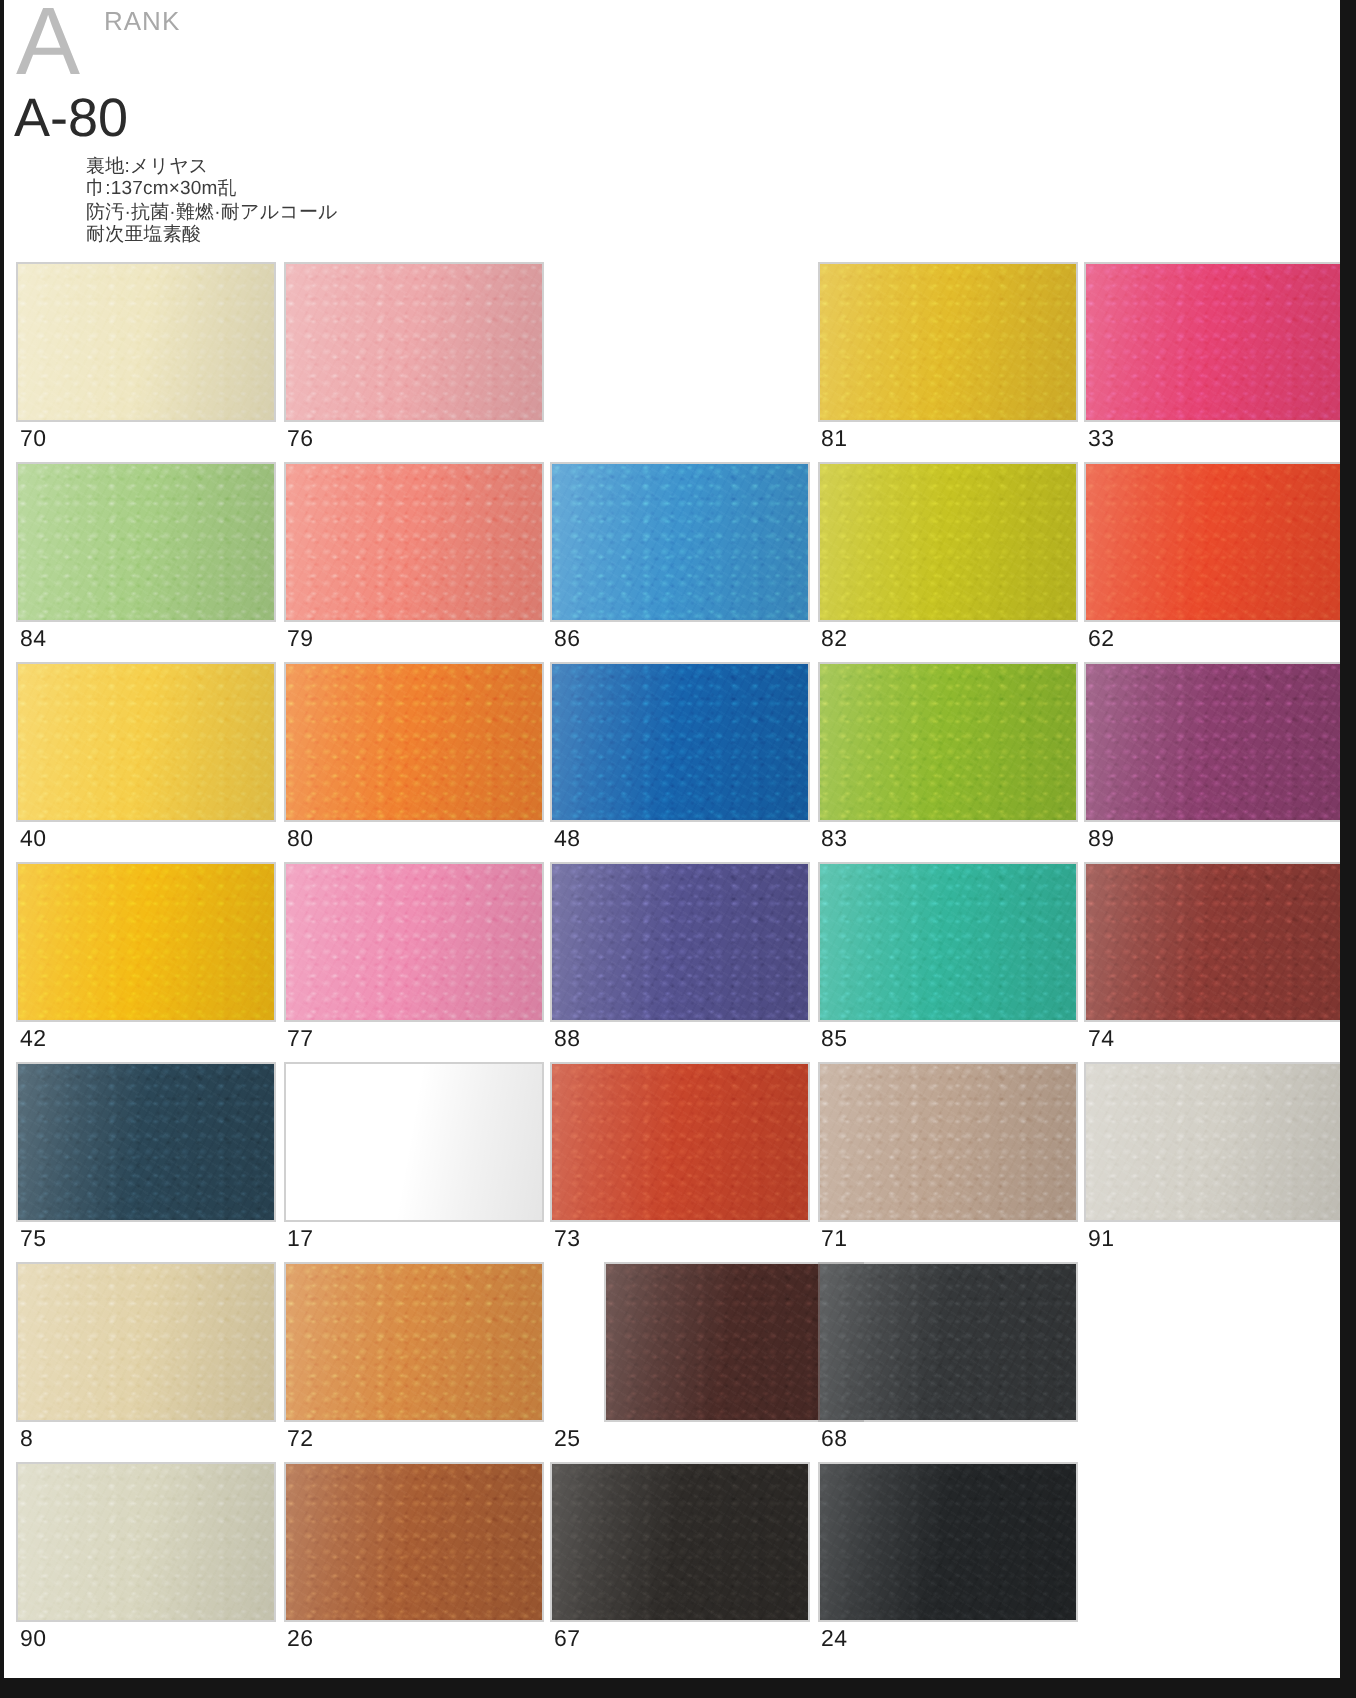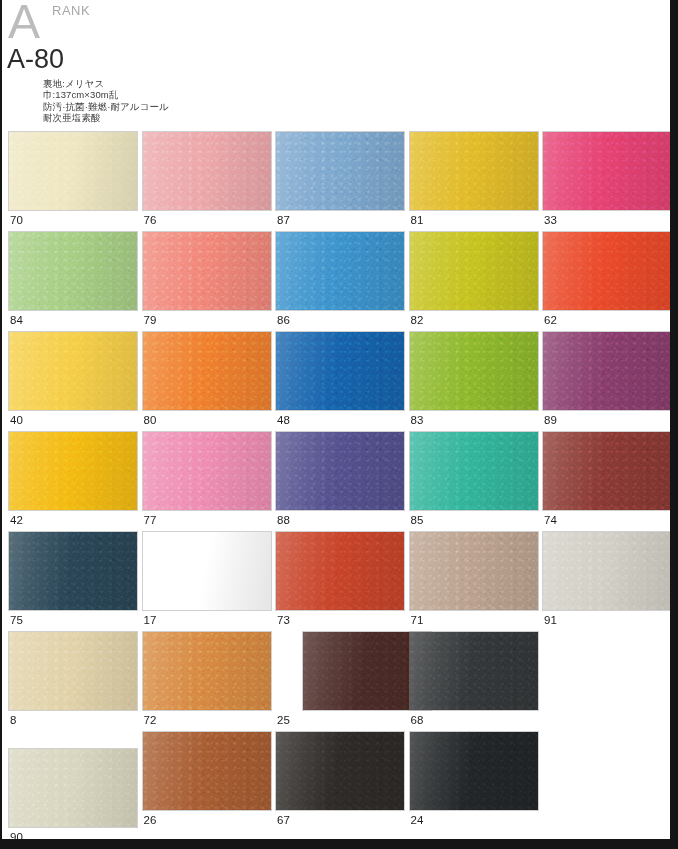--- a/index.html
+++ b/index.html
@@ -186,295 +186,286 @@
         </div>
         <div class="cell" style="left: 140.5px;">
           <div class="chip">
             <div class="chip-base" style="background: rgb(237, 169, 172);"></div>
             <div class="grain"></div>
             <div class="grain2"></div>
             <div class="sheen"></div>
           </div>
           <div class="chip-label">76</div>
         </div>
+        <div class="cell" style="left: 407.5px;">
+          <div class="chip">
+            <div class="chip-base" style="background: rgb(226, 188, 43);"></div>
+            <div class="grain"></div>
+            <div class="grain2"></div>
+            <div class="sheen"></div>
+          </div>
+          <div class="chip-label">81</div>
+        </div>
+        <div class="cell" style="left: 541px;">
+          <div class="chip">
+            <div class="chip-base" style="background: rgb(230, 67, 116);"></div>
+            <div class="grain"></div>
+            <div class="grain2"></div>
+            <div class="sheen"></div>
+          </div>
+          <div class="chip-label">33</div>
+        </div>
+      </div>
+      <div class="row">
+        <div class="cell" style="left: 7px;">
+          <div class="chip">
+            <div class="chip-base" style="background: rgb(168, 207, 134);"></div>
+            <div class="grain"></div>
+            <div class="grain2"></div>
+            <div class="sheen"></div>
+          </div>
+          <div class="chip-label">84</div>
+        </div>
+        <div class="cell" style="left: 140.5px;">
+          <div class="chip">
+            <div class="chip-base" style="background: rgb(242, 137, 124);"></div>
+            <div class="grain"></div>
+            <div class="grain2"></div>
+            <div class="sheen"></div>
+          </div>
+          <div class="chip-label">79</div>
+        </div>
+        <div class="cell" style="left: 274px; border-radius: 18px;">
+          <div class="chip">
+            <div class="chip-base" style="background: rgb(62, 148, 205);"></div>
+            <div class="grain"></div>
+            <div class="grain2"></div>
+            <div class="sheen"></div>
+          </div>
+          <div class="chip-label">86</div>
+        </div>
+        <div class="cell" style="left: 407.5px;">
+          <div class="chip">
+            <div class="chip-base" style="background: rgb(198, 195, 34);"></div>
+            <div class="grain"></div>
+            <div class="grain2"></div>
+            <div class="sheen"></div>
+          </div>
+          <div class="chip-label">82</div>
+        </div>
+        <div class="cell" style="left: 541px;">
+          <div class="chip">
+            <div class="chip-base" style="background: rgb(234, 74, 43);"></div>
+            <div class="grain"></div>
+            <div class="grain2"></div>
+            <div class="sheen"></div>
+          </div>
+          <div class="chip-label">62</div>
+        </div>
+      </div>
+      <div class="row">
+        <div class="cell" style="left: 7px;">
+          <div class="chip">
+            <div class="chip-base" style="background: rgb(246, 207, 74);"></div>
+            <div class="grain"></div>
+            <div class="grain2"></div>
+            <div class="sheen"></div>
+          </div>
+          <div class="chip-label">40</div>
+        </div>
+        <div class="cell" style="left: 140.5px;">
+          <div class="chip">
+            <div class="chip-base" style="background: rgb(240, 129, 48);"></div>
+            <div class="grain"></div>
+            <div class="grain2"></div>
+            <div class="sheen"></div>
+          </div>
+          <div class="chip-label">80</div>
+        </div>
         <div class="cell" style="left: 274px;">
           <div class="chip">
-            <div class="chip-base" style="background: rgb(127, 169, 207);"></div>
-            <div class="grain"></div>
-            <div class="grain2"></div>
-            <div class="sheen"></div>
-          </div>
-          <div class="chip-label">87</div>
-        </div>
-        <div class="cell" style="left: 407.5px;">
-          <div class="chip">
-            <div class="chip-base" style="background: rgb(226, 188, 43);"></div>
-            <div class="grain"></div>
-            <div class="grain2"></div>
-            <div class="sheen"></div>
-          </div>
-          <div class="chip-label">81</div>
+            <div class="chip-base" style="background: rgb(23, 100, 173);"></div>
+            <div class="grain"></div>
+            <div class="grain2"></div>
+            <div class="sheen"></div>
+          </div>
+          <div class="chip-label">48</div>
+        </div>
+        <div class="cell" style="left: 407.5px;">
+          <div class="chip">
+            <div class="chip-base" style="background: rgb(143, 185, 46);"></div>
+            <div class="grain"></div>
+            <div class="grain2"></div>
+            <div class="sheen"></div>
+          </div>
+          <div class="chip-label">83</div>
         </div>
         <div class="cell" style="left: 541px;">
           <div class="chip">
-            <div class="chip-base" style="background: rgb(230, 67, 116);"></div>
-            <div class="grain"></div>
-            <div class="grain2"></div>
-            <div class="sheen"></div>
-          </div>
-          <div class="chip-label">33</div>
-        </div>
-      </div>
-      <div class="row">
-        <div class="cell" style="left: 7px;">
-          <div class="chip">
-            <div class="chip-base" style="background: rgb(168, 207, 134);"></div>
-            <div class="grain"></div>
-            <div class="grain2"></div>
-            <div class="sheen"></div>
-          </div>
-          <div class="chip-label">84</div>
-        </div>
-        <div class="cell" style="left: 140.5px;">
-          <div class="chip">
-            <div class="chip-base" style="background: rgb(242, 137, 124);"></div>
-            <div class="grain"></div>
-            <div class="grain2"></div>
-            <div class="sheen"></div>
-          </div>
-          <div class="chip-label">79</div>
-        </div>
-        <div class="cell" style="left: 274px; border-radius: 18px;">
-          <div class="chip">
-            <div class="chip-base" style="background: rgb(62, 148, 205);"></div>
-            <div class="grain"></div>
-            <div class="grain2"></div>
-            <div class="sheen"></div>
-          </div>
-          <div class="chip-label">86</div>
-        </div>
-        <div class="cell" style="left: 407.5px;">
-          <div class="chip">
-            <div class="chip-base" style="background: rgb(198, 195, 34);"></div>
-            <div class="grain"></div>
-            <div class="grain2"></div>
-            <div class="sheen"></div>
-          </div>
-          <div class="chip-label">82</div>
+            <div class="chip-base" style="background: rgb(138, 63, 110);"></div>
+            <div class="grain"></div>
+            <div class="grain2"></div>
+            <div class="sheen"></div>
+          </div>
+          <div class="chip-label">89</div>
+        </div>
+      </div>
+      <div class="row">
+        <div class="cell" style="left: 7px;">
+          <div class="chip">
+            <div class="chip-base" style="background: rgb(244, 188, 20);"></div>
+            <div class="grain"></div>
+            <div class="grain2"></div>
+            <div class="sheen"></div>
+          </div>
+          <div class="chip-label">42</div>
+        </div>
+        <div class="cell" style="left: 140.5px;">
+          <div class="chip">
+            <div class="chip-base" style="background: rgb(239, 143, 180);"></div>
+            <div class="grain"></div>
+            <div class="grain2"></div>
+            <div class="sheen"></div>
+          </div>
+          <div class="chip-label">77</div>
+        </div>
+        <div class="cell" style="left: 274px;">
+          <div class="chip">
+            <div class="chip-base" style="background: rgb(85, 82, 143);"></div>
+            <div class="grain"></div>
+            <div class="grain2"></div>
+            <div class="sheen"></div>
+          </div>
+          <div class="chip-label">88</div>
+        </div>
+        <div class="cell" style="left: 407.5px; text-align: center;">
+          <div class="chip">
+            <div class="chip-base" style="background: rgb(52, 181, 156);"></div>
+            <div class="grain"></div>
+            <div class="grain2"></div>
+            <div class="sheen"></div>
+          </div>
+          <div class="chip-label">85</div>
         </div>
         <div class="cell" style="left: 541px;">
           <div class="chip">
-            <div class="chip-base" style="background: rgb(234, 74, 43);"></div>
-            <div class="grain"></div>
-            <div class="grain2"></div>
-            <div class="sheen"></div>
-          </div>
-          <div class="chip-label">62</div>
-        </div>
-      </div>
-      <div class="row">
-        <div class="cell" style="left: 7px;">
-          <div class="chip">
-            <div class="chip-base" style="background: rgb(246, 207, 74);"></div>
-            <div class="grain"></div>
-            <div class="grain2"></div>
-            <div class="sheen"></div>
-          </div>
-          <div class="chip-label">40</div>
-        </div>
-        <div class="cell" style="left: 140.5px;">
-          <div class="chip">
-            <div class="chip-base" style="background: rgb(240, 129, 48);"></div>
-            <div class="grain"></div>
-            <div class="grain2"></div>
-            <div class="sheen"></div>
-          </div>
-          <div class="chip-label">80</div>
+            <div class="chip-base" style="background: rgb(140, 59, 53);"></div>
+            <div class="grain"></div>
+            <div class="grain2"></div>
+            <div class="sheen"></div>
+          </div>
+          <div class="chip-label">74</div>
+        </div>
+      </div>
+      <div class="row">
+        <div class="cell" style="left: 7px;">
+          <div class="chip">
+            <div class="chip-base" style="background: rgb(43, 71, 87);"></div>
+            <div class="grain"></div>
+            <div class="grain2"></div>
+            <div class="sheen"></div>
+          </div>
+          <div class="chip-label">75</div>
+        </div>
+        <div class="cell" style="left: 140.5px;">
+          <div class="chip">
+            <div class="chip-base"></div>
+            <div class="grain"></div>
+            <div class="grain2"></div>
+            <div class="sheen"></div>
+          </div>
+          <div class="chip-label">17</div>
         </div>
         <div class="cell" style="left: 274px;">
           <div class="chip">
-            <div class="chip-base" style="background: rgb(23, 100, 173);"></div>
-            <div class="grain"></div>
-            <div class="grain2"></div>
-            <div class="sheen"></div>
-          </div>
-          <div class="chip-label">48</div>
-        </div>
-        <div class="cell" style="left: 407.5px;">
-          <div class="chip">
-            <div class="chip-base" style="background: rgb(143, 185, 46);"></div>
-            <div class="grain"></div>
-            <div class="grain2"></div>
-            <div class="sheen"></div>
-          </div>
-          <div class="chip-label">83</div>
+            <div class="chip-base" style="background: rgb(200, 69, 43);"></div>
+            <div class="grain"></div>
+            <div class="grain2"></div>
+            <div class="sheen"></div>
+          </div>
+          <div class="chip-label">73</div>
+        </div>
+        <div class="cell" style="left: 407.5px;">
+          <div class="chip">
+            <div class="chip-base" style="background: rgb(189, 164, 145);"></div>
+            <div class="grain"></div>
+            <div class="grain2"></div>
+            <div class="sheen"></div>
+          </div>
+          <div class="chip-label">71</div>
         </div>
         <div class="cell" style="left: 541px;">
           <div class="chip">
-            <div class="chip-base" style="background: rgb(138, 63, 110);"></div>
-            <div class="grain"></div>
-            <div class="grain2"></div>
-            <div class="sheen"></div>
-          </div>
-          <div class="chip-label">89</div>
-        </div>
-      </div>
-      <div class="row">
-        <div class="cell" style="left: 7px;">
-          <div class="chip">
-            <div class="chip-base" style="background: rgb(244, 188, 20);"></div>
-            <div class="grain"></div>
-            <div class="grain2"></div>
-            <div class="sheen"></div>
-          </div>
-          <div class="chip-label">42</div>
-        </div>
-        <div class="cell" style="left: 140.5px;">
-          <div class="chip">
-            <div class="chip-base" style="background: rgb(239, 143, 180);"></div>
-            <div class="grain"></div>
-            <div class="grain2"></div>
-            <div class="sheen"></div>
-          </div>
-          <div class="chip-label">77</div>
+            <div class="chip-base" style="background: rgb(211, 208, 199);"></div>
+            <div class="grain"></div>
+            <div class="grain2"></div>
+            <div class="sheen"></div>
+          </div>
+          <div class="chip-label">91</div>
+        </div>
+      </div>
+      <div class="row">
+        <div class="cell" style="left: 7px;">
+          <div class="chip">
+            <div class="chip-base" style="background: rgb(226, 211, 170);"></div>
+            <div class="grain"></div>
+            <div class="grain2"></div>
+            <div class="sheen"></div>
+          </div>
+          <div class="chip-label">8</div>
+        </div>
+        <div class="cell" style="left: 140.5px; text-align: right;">
+          <div class="chip">
+            <div class="chip-base" style="background: rgb(216, 139, 68);"></div>
+            <div class="grain"></div>
+            <div class="grain2"></div>
+            <div class="sheen"></div>
+          </div>
+          <div class="chip-label">72</div>
+        </div>
+        <div class="cell" style="left: 274px; padding-left: 27px;">
+          <div class="chip">
+            <div class="chip-base" style="background: rgb(75, 43, 39);"></div>
+            <div class="grain"></div>
+            <div class="grain2"></div>
+            <div class="sheen"></div>
+          </div>
+          <div class="chip-label">25</div>
+        </div>
+        <div class="cell" style="left: 407.5px;">
+          <div class="chip">
+            <div class="chip-base" style="background: rgb(53, 56, 58);"></div>
+            <div class="grain"></div>
+            <div class="grain2"></div>
+            <div class="sheen"></div>
+          </div>
+          <div class="chip-label">68</div>
+        </div>
+      </div>
+      <div class="row">
+        <div class="cell" style="left: 7px;">
+          <div class="chip">
+            <div class="chip-base" style="background: rgb(217, 215, 192);"></div>
+            <div class="grain"></div>
+            <div class="grain2"></div>
+            <div class="sheen"></div>
+          </div>
+          <div class="chip-label">90</div>
+        </div>
+        <div class="cell" style="left: 140.5px;">
+          <div class="chip">
+            <div class="chip-base" style="background: rgb(168, 94, 52);"></div>
+            <div class="grain"></div>
+            <div class="grain2"></div>
+            <div class="sheen"></div>
+          </div>
+          <div class="chip-label">26</div>
         </div>
         <div class="cell" style="left: 274px;">
           <div class="chip">
-            <div class="chip-base" style="background: rgb(85, 82, 143);"></div>
-            <div class="grain"></div>
-            <div class="grain2"></div>
-            <div class="sheen"></div>
-          </div>
-          <div class="chip-label">88</div>
-        </div>
-        <div class="cell" style="left: 407.5px; text-align: center;">
-          <div class="chip">
-            <div class="chip-base" style="background: rgb(52, 181, 156);"></div>
-            <div class="grain"></div>
-            <div class="grain2"></div>
-            <div class="sheen"></div>
-          </div>
-          <div class="chip-label">85</div>
-        </div>
-        <div class="cell" style="left: 541px;">
-          <div class="chip">
-            <div class="chip-base" style="background: rgb(140, 59, 53);"></div>
-            <div class="grain"></div>
-            <div class="grain2"></div>
-            <div class="sheen"></div>
-          </div>
-          <div class="chip-label">74</div>
-        </div>
-      </div>
-      <div class="row">
-        <div class="cell" style="left: 7px;">
-          <div class="chip">
-            <div class="chip-base" style="background: rgb(43, 71, 87);"></div>
-            <div class="grain"></div>
-            <div class="grain2"></div>
-            <div class="sheen"></div>
-          </div>
-          <div class="chip-label">75</div>
-        </div>
-        <div class="cell" style="left: 140.5px;">
-          <div class="chip">
-            <div class="chip-base"></div>
-            <div class="grain"></div>
-            <div class="grain2"></div>
-            <div class="sheen"></div>
-          </div>
-          <div class="chip-label">17</div>
-        </div>
-        <div class="cell" style="left: 274px;">
-          <div class="chip">
-            <div class="chip-base" style="background: rgb(200, 69, 43);"></div>
-            <div class="grain"></div>
-            <div class="grain2"></div>
-            <div class="sheen"></div>
-          </div>
-          <div class="chip-label">73</div>
-        </div>
-        <div class="cell" style="left: 407.5px;">
-          <div class="chip">
-            <div class="chip-base" style="background: rgb(189, 164, 145);"></div>
-            <div class="grain"></div>
-            <div class="grain2"></div>
-            <div class="sheen"></div>
-          </div>
-          <div class="chip-label">71</div>
-        </div>
-        <div class="cell" style="left: 541px;">
-          <div class="chip">
-            <div class="chip-base" style="background: rgb(211, 208, 199);"></div>
-            <div class="grain"></div>
-            <div class="grain2"></div>
-            <div class="sheen"></div>
-          </div>
-          <div class="chip-label">91</div>
-        </div>
-      </div>
-      <div class="row">
-        <div class="cell" style="left: 7px;">
-          <div class="chip">
-            <div class="chip-base" style="background: rgb(226, 211, 170);"></div>
-            <div class="grain"></div>
-            <div class="grain2"></div>
-            <div class="sheen"></div>
-          </div>
-          <div class="chip-label">8</div>
-        </div>
-        <div class="cell" style="left: 140.5px; text-align: right;">
-          <div class="chip">
-            <div class="chip-base" style="background: rgb(216, 139, 68);"></div>
-            <div class="grain"></div>
-            <div class="grain2"></div>
-            <div class="sheen"></div>
-          </div>
-          <div class="chip-label">72</div>
-        </div>
-        <div class="cell" style="left: 274px; padding-left: 27px;">
-          <div class="chip">
-            <div class="chip-base" style="background: rgb(75, 43, 39);"></div>
-            <div class="grain"></div>
-            <div class="grain2"></div>
-            <div class="sheen"></div>
-          </div>
-          <div class="chip-label">25</div>
-        </div>
-        <div class="cell" style="left: 407.5px;">
-          <div class="chip">
-            <div class="chip-base" style="background: rgb(53, 56, 58);"></div>
-            <div class="grain"></div>
-            <div class="grain2"></div>
-            <div class="sheen"></div>
-          </div>
-          <div class="chip-label">68</div>
-        </div>
-      </div>
-      <div class="row">
-        <div class="cell" style="left: 7px; margin-top: 17px;">
-          <div class="chip">
-            <div class="chip-base" style="background: rgb(217, 215, 192);"></div>
-            <div class="grain"></div>
-            <div class="grain2"></div>
-            <div class="sheen"></div>
-          </div>
-          <div class="chip-label">90</div>
-        </div>
-        <div class="cell" style="left: 140.5px;">
-          <div class="chip">
-            <div class="chip-base" style="background: rgb(168, 94, 52);"></div>
-            <div class="grain"></div>
-            <div class="grain2"></div>
-            <div class="sheen"></div>
-          </div>
-          <div class="chip-label">26</div>
-        </div>
-        <div class="cell" style="left: 274px;">
-          <div class="chip">
             <div class="chip-base" style="background: rgb(46, 43, 40);"></div>
             <div class="grain"></div>
             <div class="grain2"></div>
             <div class="sheen"></div>
           </div>
           <div class="chip-label">67</div>
         </div>
         <div class="cell" style="left: 407.5px;">
           <div class="chip">
             <div class="chip-base" style="background: rgb(35, 38, 40);"></div>

